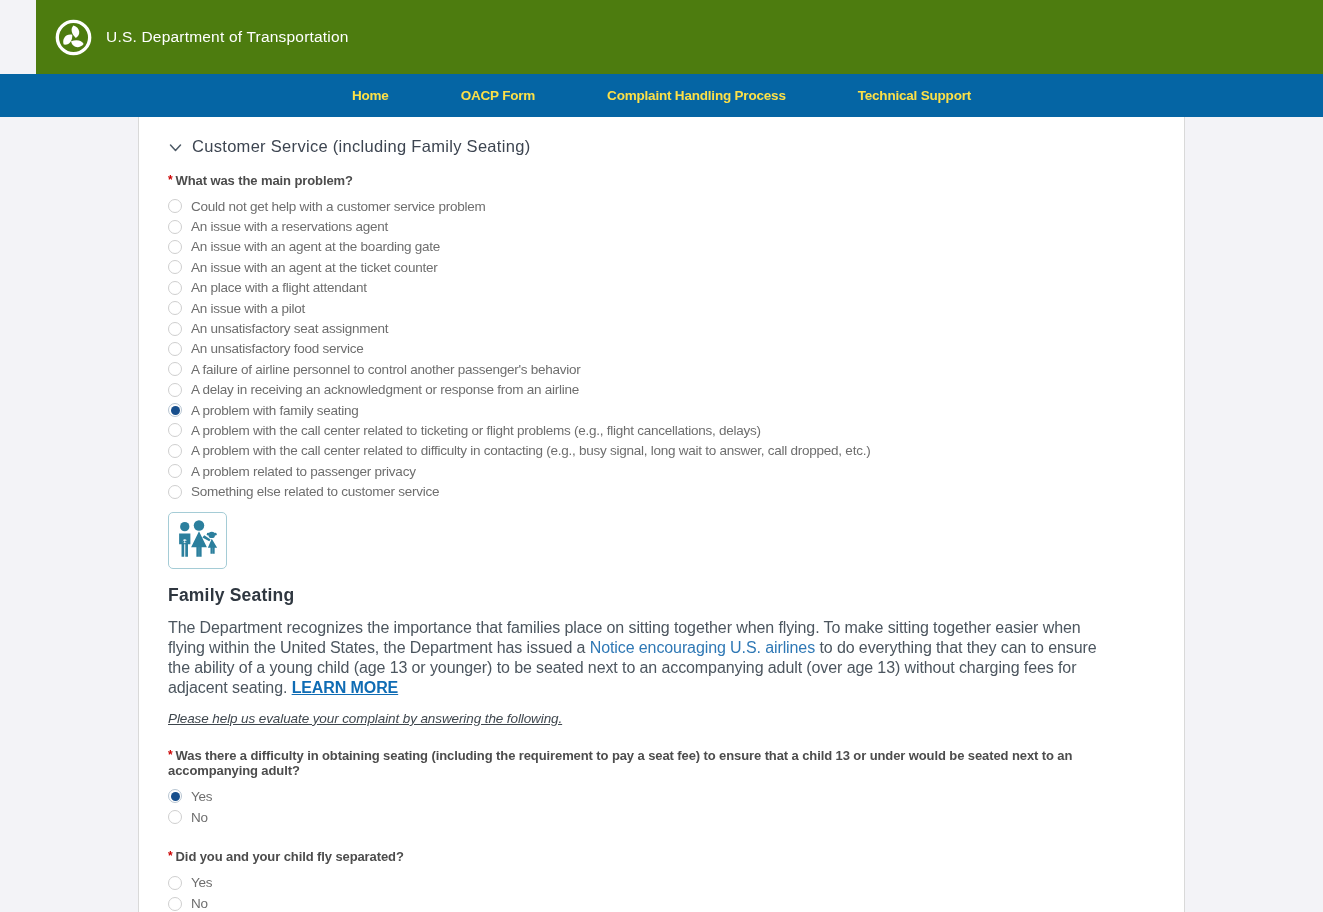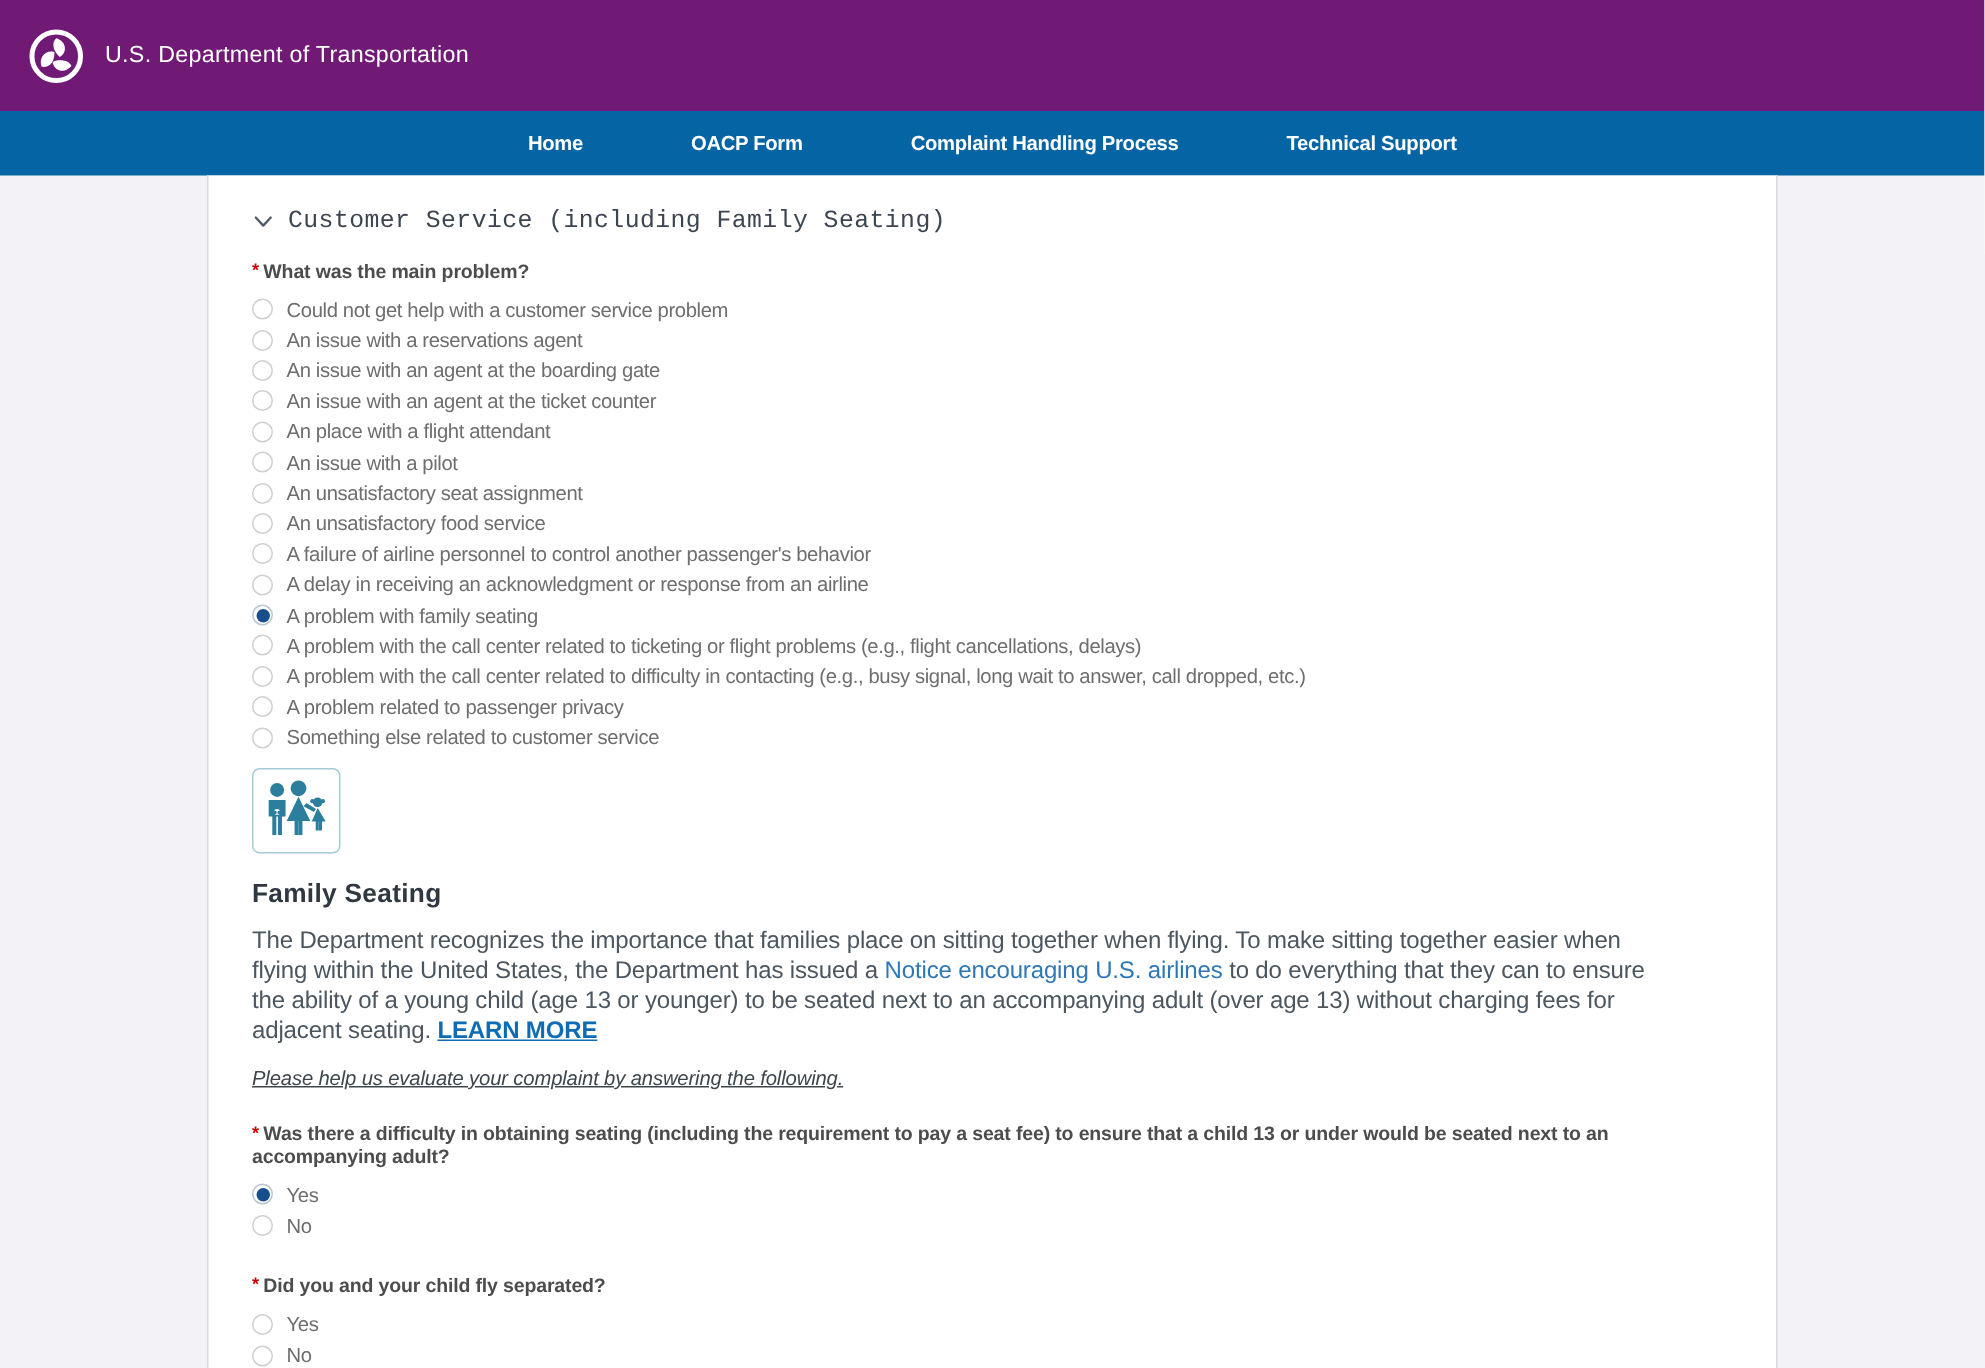--- a/index.html
+++ b/index.html
@@ -1,31 +1,31 @@
 <!DOCTYPE html>
 <html><head>
 <meta charset="utf-8">
 <style>
   * { margin:0; padding:0; box-sizing:border-box; }
   html,body { background:#f3f3f7; font-family:"Liberation Sans", sans-serif; }
 
   
-  .header { background:#701a75; height:74px; display:flex; align-items:center; padding-left:19px; }
+  .header { background:#4d7c0f; height:74px; display:flex; align-items:center; padding-left:19px;margin-left:36px; }
   .logo { width:37px; height:37px; flex:none; }
   .brand-title { color:#ffffff; font-size:15.5px; margin-left:14px; letter-spacing:.2px; }
 
   
   .nav { background:#0565a4; height:43px; }
   .nav-inner { width:1047px; margin:0 auto; height:100%; display:flex; justify-content:center; align-items:center; gap:72px; }
-  .nav-item { color:#ffffff; font-size:13.5px; font-weight:600; letter-spacing:-0.2px; cursor:pointer; white-space:nowrap; }
+  .nav-item { color:#fde047; font-size:13.5px; font-weight:600; letter-spacing:-0.2px; cursor:pointer; white-space:nowrap; }
 
   
   .card { width:1047px; margin:0 auto; background:#ffffff; border-left:1px solid #d9d9d9; border-right:1px solid #d9d9d9; min-height:795px; padding:20px 78px 20px 29px; }
 
-  .section-header { display:flex; align-items:center; gap:9px;font-family:Liberation Mono, monospace; }
+  .section-header { display:flex; align-items:center; gap:9px; }
   .chev { width:15px; height:15px; flex:none; margin-top:2px; }
   .section-title { font-size:16.5px; color:#3d4551; letter-spacing:.3px; }
 
   .q-label { margin-top:17px; margin-bottom:8px; font-size:13px; font-weight:700; color:#4c4c4c; letter-spacing:-0.1px; }
   .req { color:#cc0000; font-size:12px; vertical-align:top; margin-right:3px; }
 
   .radio-row { display:flex; align-items:center; gap:9px; height:20.4px; cursor:pointer; }
   .radio { width:14px; height:14px; border:1.5px solid #cfcfcf; border-radius:50%; flex:none; position:relative; background:#fff; }
   .radio.selected { border-color:#b9c6d2; }
   .radio.selected::after { content:""; position:absolute; inset:1.5px; background:#174e8c; border-radius:50%; }

